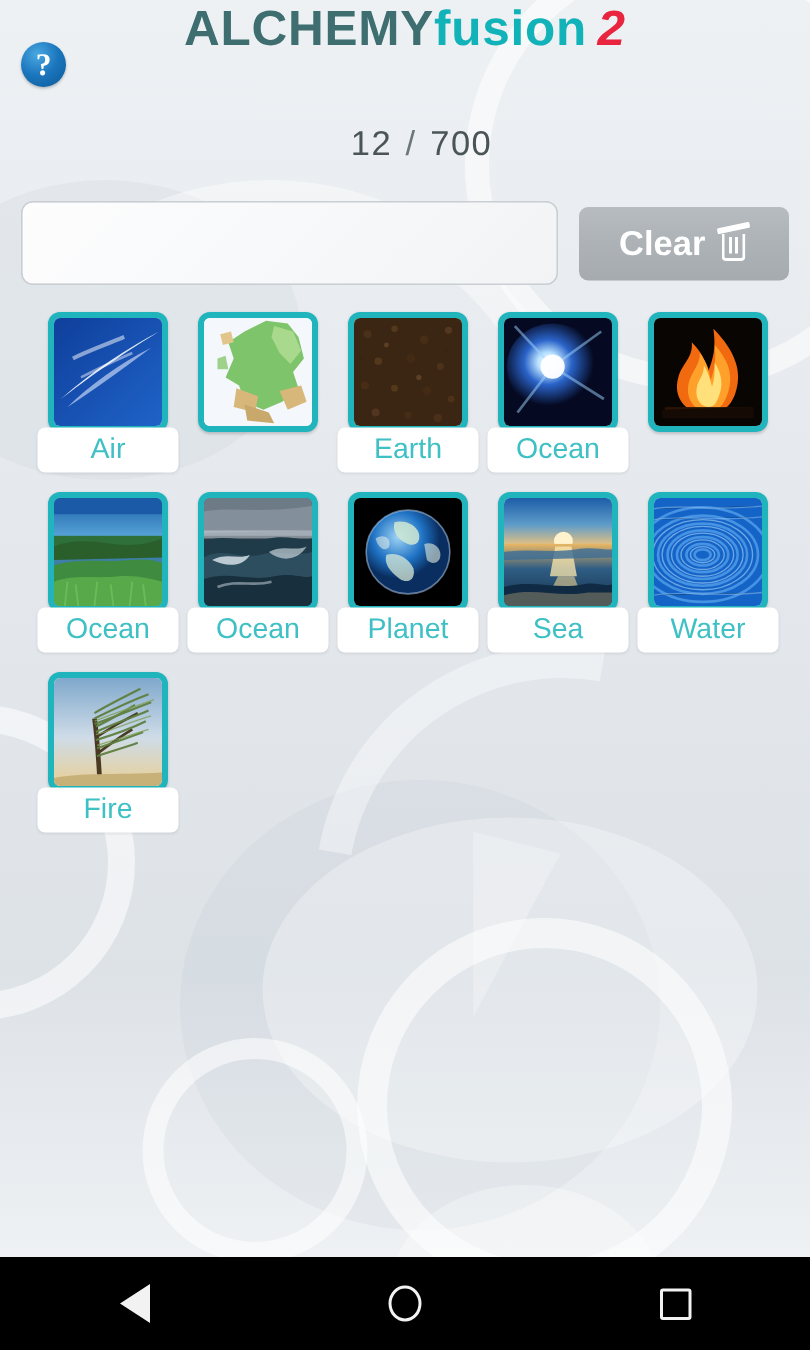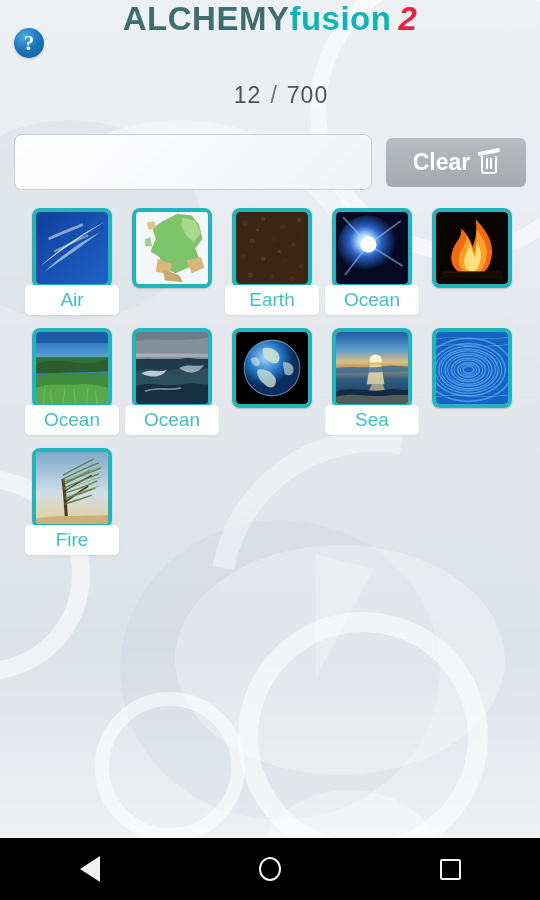--- a/index.html
+++ b/index.html
@@ -376,20 +376,23 @@
                 </defs>
                 <rect width="80" height="80" fill="#000"></rect>
                 <circle cx="40" cy="40" r="31" fill="url(#pg)"></circle>
                 <path d="M30 18 C38 16 46 20 48 26 C50 34 44 36 40 34 C34 32 28 26 30 18Z" fill="#cfe7d2" opacity=".85"></path>
                 <path d="M24 42 C32 40 40 44 44 52 C46 60 40 64 34 60 C26 54 22 48 24 42Z" fill="#d8e9d5" opacity=".75"></path>
                 <path d="M52 34 C58 32 64 36 64 42 C64 48 58 50 54 46Z" fill="#e3efe0" opacity=".6"></path>
                 <path d="M16 30 C22 26 28 30 26 36 C24 40 18 38 16 30Z" fill="#e8f1ea" opacity=".55"></path>
                 <circle cx="40" cy="40" r="31" fill="none" stroke="#bfe0ff" stroke-width="1.2" opacity=".5"></circle>
               </svg></div>
           </div>
+          <div class="label-card">
+            <div class="label">Planet</div>
+          </div>
         </div>
         <div class="tile">
           <div class="thumb-wrap">
             <div class="thumb"><svg viewBox="0 0 80 80" xmlns="http://www.w3.org/2000/svg" preserveAspectRatio="none" width="100%" height="100%">
                 <defs>
                   <linearGradient id="sg" x1="0" y1="0" x2="0" y2="1">
                     <stop offset="0" stop-color="#1c5ea8"></stop>
                     <stop offset="55%" stop-color="#5e9cc9"></stop>
                     <stop offset="100%" stop-color="#f0c47a"></stop>
                   </linearGradient>
@@ -433,20 +436,23 @@
                   <ellipse cx="36" cy="42" rx="30" ry="21"></ellipse>
                   <ellipse cx="36" cy="42" rx="37" ry="26"></ellipse>
                 </g>
                 <g stroke="#8fc2f0" stroke-width="1" opacity=".5">
                   <path d="M0 8 C20 4 40 10 80 6"></path>
                   <path d="M0 16 C22 12 44 18 80 14"></path>
                   <path d="M0 72 C24 68 46 74 80 70"></path>
                 </g>
               </svg></div>
           </div>
+          <div class="label-card">
+            <div class="label">Water</div>
+          </div>
         </div>
         <div class="tile">
           <div class="thumb-wrap">
             <div class="thumb"><svg viewBox="0 0 80 80" xmlns="http://www.w3.org/2000/svg" preserveAspectRatio="none" width="100%" height="100%">
                 <defs>
                   <linearGradient id="wg" x1="0" y1="0" x2="0" y2="1">
                     <stop offset="0" stop-color="#7fa8cc"></stop>
                     <stop offset="55%" stop-color="#cfdce8"></stop>
                     <stop offset="100%" stop-color="#e8cf96"></stop>
                   </linearGradient>

